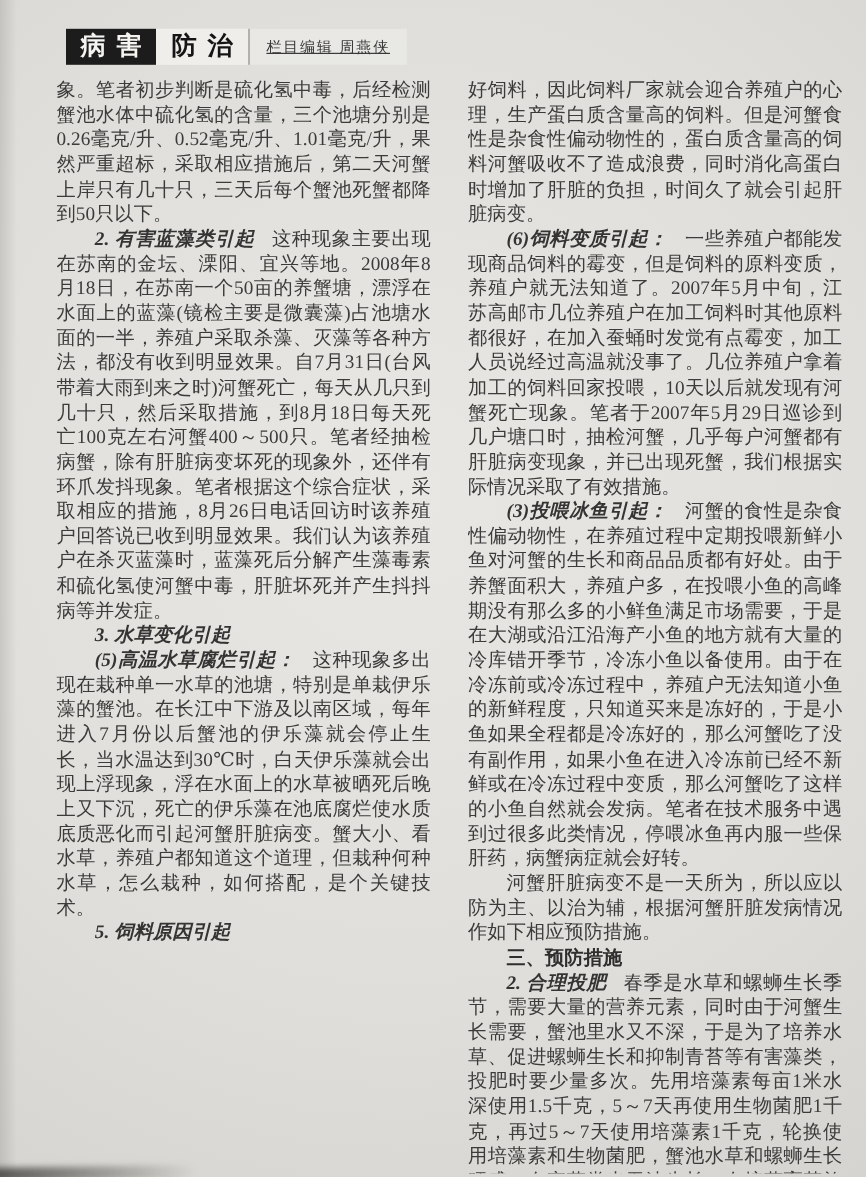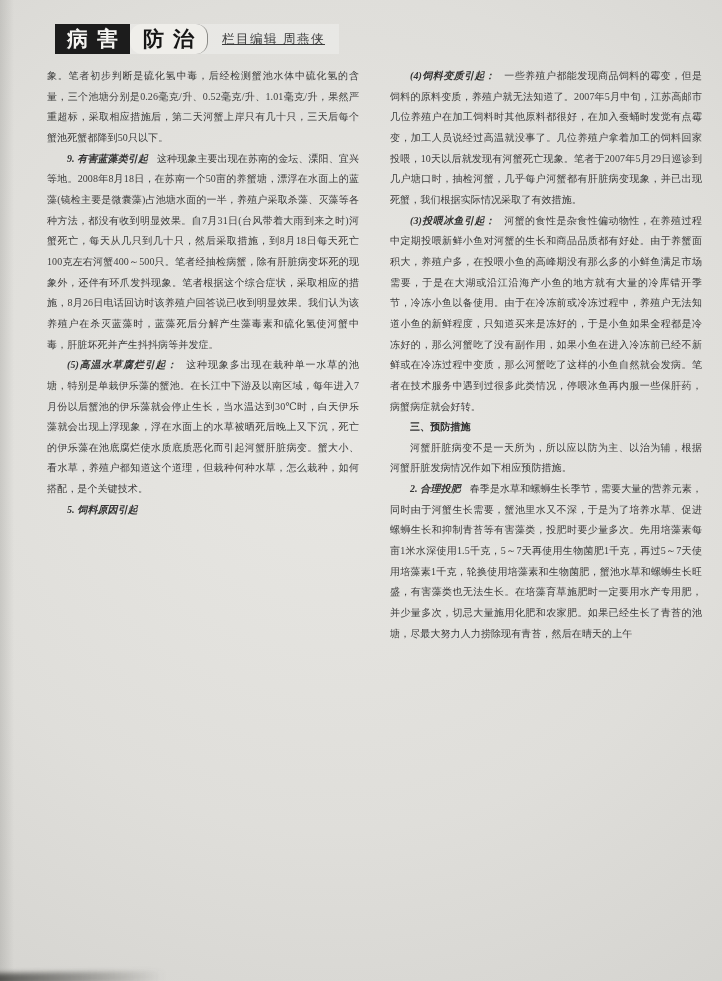--- a/index.html
+++ b/index.html
@@ -44,33 +44,32 @@
     font-weight: bold; font-size: 21px; line-height: 30px;
     letter-spacing: 9px; padding: 0 3px 0 12px;
     font-family: "Liberation Sans", "DejaVu Sans", sans-serif;
   }
   .badge-light {
     background: #efeeea; color: #151515;
     font-weight: bold; font-size: 21px; line-height: 30px;
     letter-spacing: 9px; padding: 0 4px 0 13px;
     border-right: 1px solid #8a8a86;
     font-family: "Liberation Sans", "DejaVu Sans", sans-serif;
-    border-radius: 12px;
   }
   .badge-editor {
     font-size: 12.5px; color: #3a3a3a; line-height: 30px;
     padding-left: 14px; letter-spacing: 1.5px;
     font-family: "Liberation Sans", "DejaVu Sans", sans-serif;
     text-decoration: underline;
   }
   
   .col {
     position: absolute; top: 66px;
     width: 312px; height: 912px;
-    font-size: 10px; line-height: 20.65px;
+    font-size: 16px; line-height: 20.65px;
     color: #3b3b3b;
     text-align: justify;
     letter-spacing: 0.1px;
     overflow: hidden;
   }
   .col-left  { left: 47px; }
   .col-right { left: 390px; }
   .col p { margin: 0; }
   .col p.indent { text-indent: 2em; }
   .col p.heading { font-weight: bold; color: #2e2e2e; }
@@ -85,28 +84,30 @@
 <div id="page">
 
   <div class="badge-row">
     <div class="badge-black">病害</div>
     <div class="badge-light">防治</div>
     <div class="badge-editor">栏目编辑 周燕侠</div>
   </div>
 
   <div class="col col-left">
       <p class="">象。笔者初步判断是硫化氢中毒，后经检测蟹池水体中硫化氢的含量，三个池塘分别是0.26毫克/升、0.52毫克/升、1.01毫克/升，果然严重超标，采取相应措施后，第二天河蟹上岸只有几十只，三天后每个蟹池死蟹都降到50只以下。</p>
-      <p class="indent"><span class="lead">9. 有害蓝藻类引起</span>这种现象主要出现在苏南的金坛、溧阳、宜兴等地。2008年8月18日，在苏南一个50亩的养蟹塘，漂浮在水面上的蓝藻(镜检主要是微囊藻)占池塘水面的一半，养殖户采取杀藻、灭藻等各种方法，都没有收到明显效果。自7月31日(台风带着大雨到来之时)河蟹死亡，每天从几只到几十只，然后采取措施，到8月18日每天死亡100克左右河蟹400～500只。笔者经抽检病蟹，除有肝脏病变坏死的现象外，还伴有环爪发抖现象。笔者根据这个综合症状，采取相应的措施，8月26日电话回访时该养殖户回答说已收到明显效果。我们认为该养殖户在杀灭蓝藻时，蓝藻死后分解产生藻毒素和硫化氢使河蟹中毒，肝脏坏死并产生抖抖病等并发症。</p>
+      <p class="indent"><span class="lead">2. 有害蓝藻类引起</span>这种现象主要出现在苏南的金坛、溧阳、宜兴等地。2008年8月18日，在苏南一个50亩的养蟹塘，漂浮在水面上的蓝藻(镜检主要是微囊藻)占池塘水面的一半，养殖户采取杀藻、灭藻等各种方法，都没有收到明显效果。自7月31日(台风带着大雨到来之时)河蟹死亡，每天从几只到几十只，然后采取措施，到8月18日每天死亡100克左右河蟹400～500只。笔者经抽检病蟹，除有肝脏病变坏死的现象外，还伴有环爪发抖现象。笔者根据这个综合症状，采取相应的措施，8月26日电话回访时该养殖户回答说已收到明显效果。我们认为该养殖户在杀灭蓝藻时，蓝藻死后分解产生藻毒素和硫化氢使河蟹中毒，肝脏坏死并产生抖抖病等并发症。</p>
+      <p class="indent"><span class="lead">3. 水草变化引起</span></p>
       <p class="indent"><span class="lead">(5)高温水草腐烂引起：</span>这种现象多出现在栽种单一水草的池塘，特别是单栽伊乐藻的蟹池。在长江中下游及以南区域，每年进入7月份以后蟹池的伊乐藻就会停止生长，当水温达到30℃时，白天伊乐藻就会出现上浮现象，浮在水面上的水草被晒死后晚上又下沉，死亡的伊乐藻在池底腐烂使水质底质恶化而引起河蟹肝脏病变。蟹大小、看水草，养殖户都知道这个道理，但栽种何种水草，怎么栽种，如何搭配，是个关键技术。</p>
       <p class="indent"><span class="lead">5. 饲料原因引起</span></p>
     </div>
 
   <div class="col col-right">
-      <p class="indent"><span class="lead">(4)饲料变质引起：</span>一些养殖户都能发现商品饲料的霉变，但是饲料的原料变质，养殖户就无法知道了。2007年5月中旬，江苏高邮市几位养殖户在加工饲料时其他原料都很好，在加入蚕蛹时发觉有点霉变，加工人员说经过高温就没事了。几位养殖户拿着加工的饲料回家投喂，10天以后就发现有河蟹死亡现象。笔者于2007年5月29日巡诊到几户塘口时，抽检河蟹，几乎每户河蟹都有肝脏病变现象，并已出现死蟹，我们根据实际情况采取了有效措施。</p>
+      <p class="">好饲料，因此饲料厂家就会迎合养殖户的心理，生产蛋白质含量高的饲料。但是河蟹食性是杂食性偏动物性的，蛋白质含量高的饲料河蟹吸收不了造成浪费，同时消化高蛋白时增加了肝脏的负担，时间久了就会引起肝脏病变。</p>
+      <p class="indent"><span class="lead">(6)饲料变质引起：</span>一些养殖户都能发现商品饲料的霉变，但是饲料的原料变质，养殖户就无法知道了。2007年5月中旬，江苏高邮市几位养殖户在加工饲料时其他原料都很好，在加入蚕蛹时发觉有点霉变，加工人员说经过高温就没事了。几位养殖户拿着加工的饲料回家投喂，10天以后就发现有河蟹死亡现象。笔者于2007年5月29日巡诊到几户塘口时，抽检河蟹，几乎每户河蟹都有肝脏病变现象，并已出现死蟹，我们根据实际情况采取了有效措施。</p>
       <p class="indent"><span class="lead">(3)投喂冰鱼引起：</span>河蟹的食性是杂食性偏动物性，在养殖过程中定期投喂新鲜小鱼对河蟹的生长和商品品质都有好处。由于养蟹面积大，养殖户多，在投喂小鱼的高峰期没有那么多的小鲜鱼满足市场需要，于是在大湖或沿江沿海产小鱼的地方就有大量的冷库错开季节，冷冻小鱼以备使用。由于在冷冻前或冷冻过程中，养殖户无法知道小鱼的新鲜程度，只知道买来是冻好的，于是小鱼如果全程都是冷冻好的，那么河蟹吃了没有副作用，如果小鱼在进入冷冻前已经不新鲜或在冷冻过程中变质，那么河蟹吃了这样的小鱼自然就会发病。笔者在技术服务中遇到过很多此类情况，停喂冰鱼再内服一些保肝药，病蟹病症就会好转。</p>
+      <p class="indent">河蟹肝脏病变不是一天所为，所以应以防为主、以治为辅，根据河蟹肝脏发病情况作如下相应预防措施。</p>
       <p class="indent heading">三、预防措施</p>
-      <p class="indent">河蟹肝脏病变不是一天所为，所以应以防为主、以治为辅，根据河蟹肝脏发病情况作如下相应预防措施。</p>
       <p class="indent"><span class="lead">2. 合理投肥</span>春季是水草和螺蛳生长季节，需要大量的营养元素，同时由于河蟹生长需要，蟹池里水又不深，于是为了培养水草、促进螺蛳生长和抑制青苔等有害藻类，投肥时要少量多次。先用培藻素每亩1米水深使用1.5千克，5～7天再使用生物菌肥1千克，再过5～7天使用培藻素1千克，轮换使用培藻素和生物菌肥，蟹池水草和螺蛳生长旺盛，有害藻类也无法生长。在培藻育草施肥时一定要用水产专用肥，并少量多次，切忌大量施用化肥和农家肥。如果已经生长了青苔的池塘，尽最大努力人力捞除现有青苔，然后在晴天的上午</p>
     </div>
 
   <div class="scan-smudge"></div>
 
 </div>
 
 </body></html>

